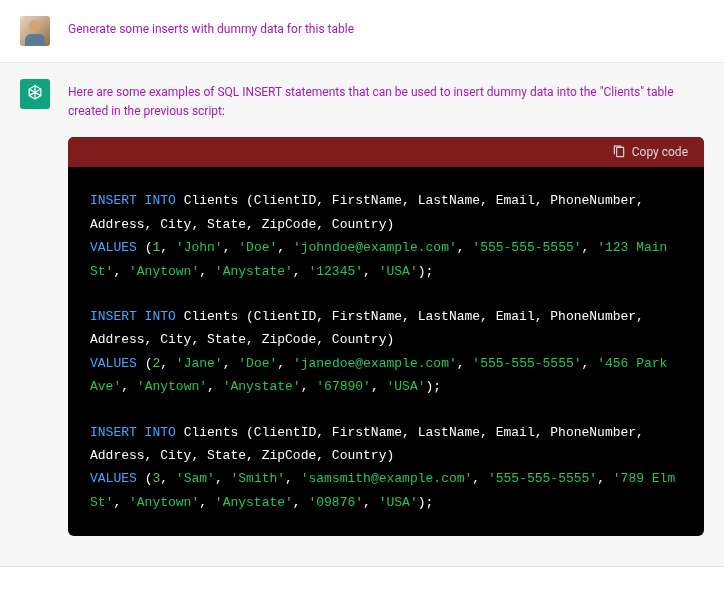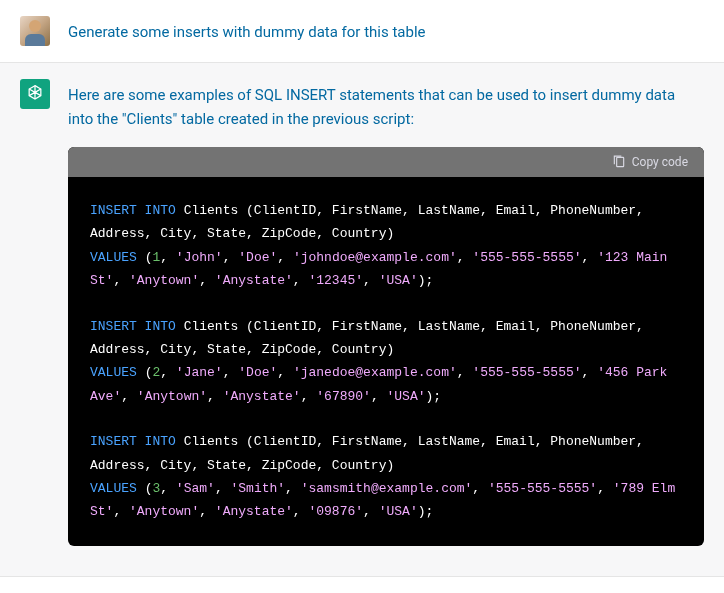--- a/index.html
+++ b/index.html
@@ -59,32 +59,32 @@
     .assistant-avatar svg {
       width: 20px;
       height: 20px;
     }
     .content {
       flex: 1;
       min-width: 0;
       padding-top: 4px;
     }
     .text {
-      font-size: 15px;
+      font-size: 12px;
       line-height: 1.6;
-      color: #0369a1;
+      color: #a21caf;
     }
     .code-block {
       margin-top: 16px;
       border-radius: 6px;
       overflow: hidden;
       background: #000000;
     }
     .code-header {
-      background: #737373;
+      background: #7f1d1d;
       padding: 8px 16px;
       display: flex;
       justify-content: flex-end;
       align-items: center;
       font-size: 12px;
       color: #d9d9e3;
     }
     .copy-btn {
       background: none;
       border: none;
@@ -104,21 +104,21 @@
       padding: 22px;
       font-family: "Consolas", "Monaco", "Courier New", monospace;
       font-size: 13px;
       line-height: 1.8;
       color: #ffffff;
       white-space: pre-wrap;
       word-wrap: break-word;
     }
     .kw { color: #4aa3ff; }
     .num { color: #6bbf6b; }
-    .str { color: #f0abfc; }
+    .str { color: #22c55e; }
     .plain { color: #ffffff; }
     .stmt { margin-bottom: 22px; }
     .stmt:last-child { margin-bottom: 0; }
   </style>
 </head>
 <body>
 
 <div class="message user-message">
   <div class="avatar user-avatar"></div>
   <div class="content">

